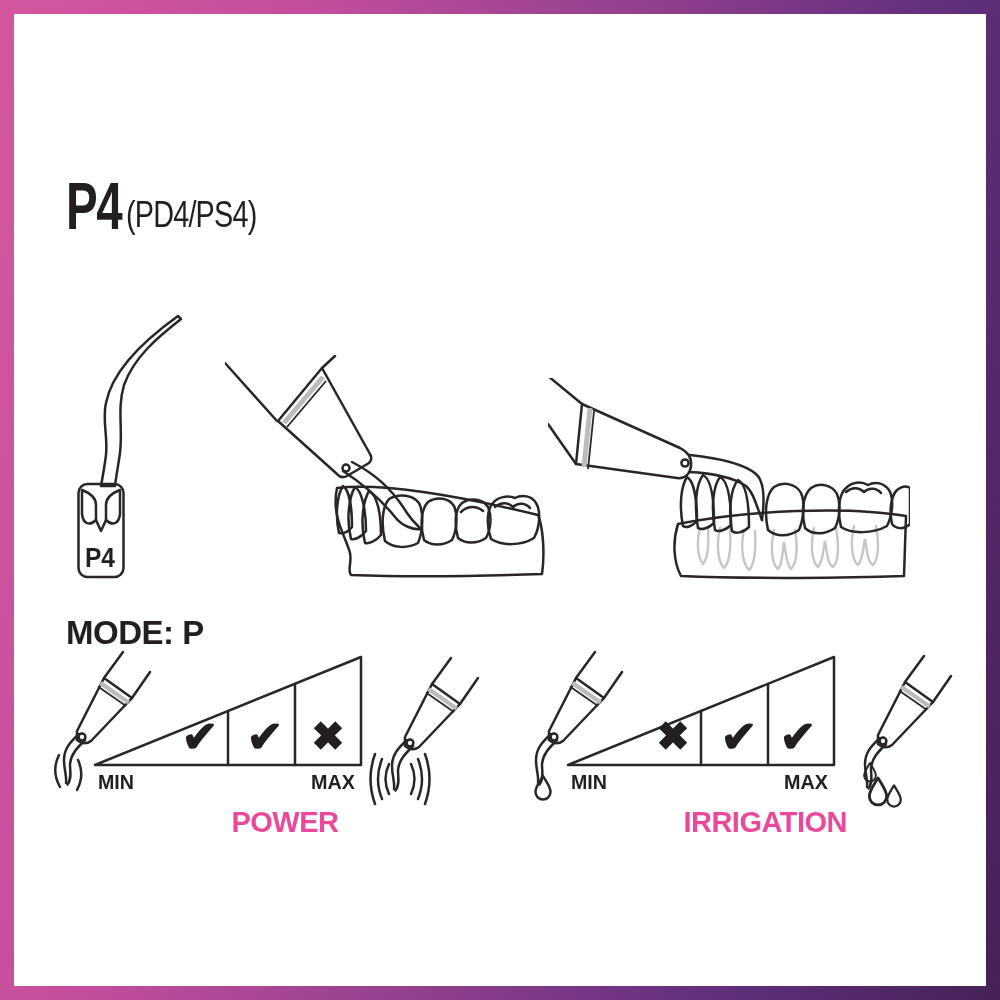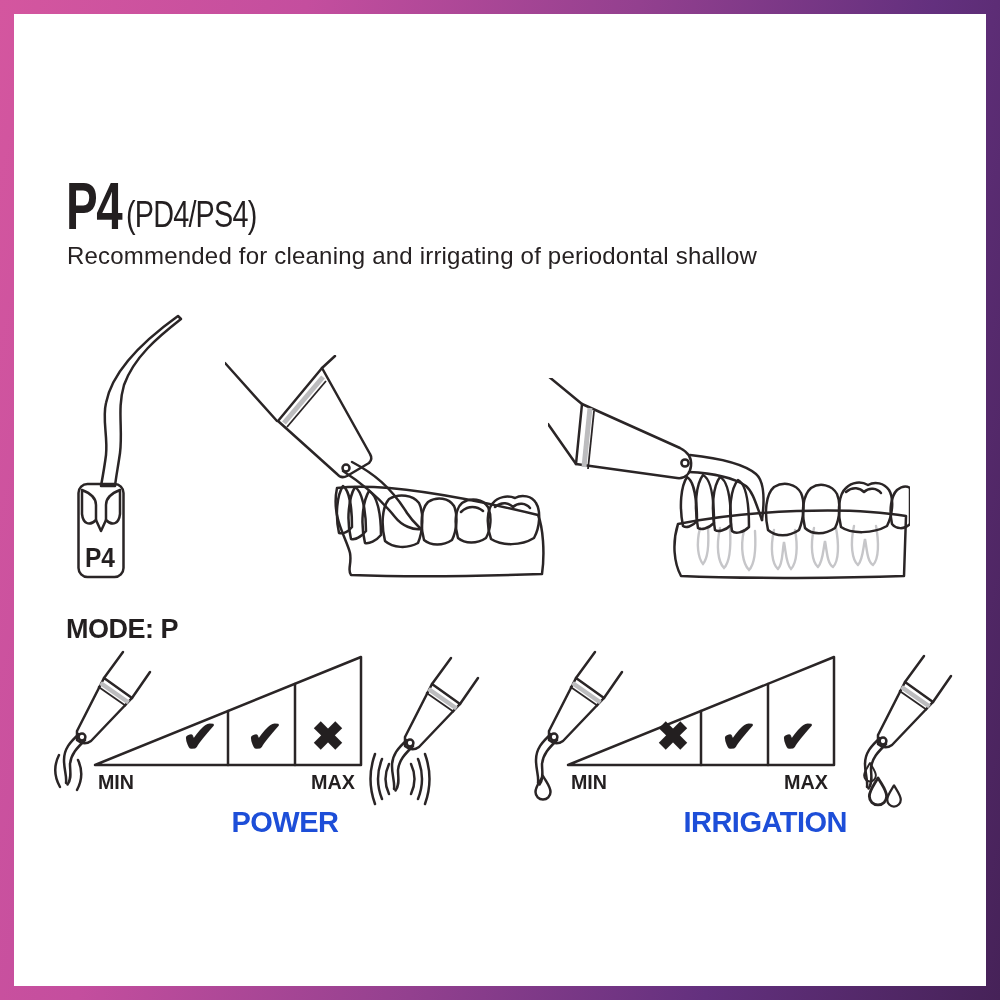--- a/index.html
+++ b/index.html
@@ -5,22 +5,22 @@
   html,body{margin:0;padding:0;}
   body{width:1000px;height:1000px;position:relative;font-family:"Liberation Sans",sans-serif;background:#fff;}
   .frame{position:absolute;inset:0;background:linear-gradient(103deg,#d4569f 0%,#c44e9e 25%,#93408f 52%,#63307e 76%,#462258 100%);}
   .canvas{position:absolute;left:14px;top:14px;right:14px;bottom:14px;background:#fff;}
   .abs{position:absolute;}
   .title-main{left:66px;top:173px;font-size:66px;font-weight:bold;line-height:1;color:#231f20;
     transform:scaleX(.72);transform-origin:left top;letter-spacing:-2px;white-space:nowrap;}
   .title-suffix{left:126px;top:197px;font-size:36px;font-weight:400;line-height:1;color:#231f20;
     transform:scaleX(.80);transform-origin:left top;letter-spacing:-1px;white-space:nowrap;}
   .description{left:67px;top:240px;font-size:24px;line-height:31px;color:#262122;letter-spacing:.2px;}
-  .mode{left:66px;top:616px;font-size:27px;font-weight:bold;color:#231f20;line-height:1;letter-spacing:-.5px;}
-  .gauge-label{top:808px;width:240px;text-align:center;font-size:29px;font-weight:bold;color:#1d4ed8;line-height:1;letter-spacing:-.5px;}
+  .mode{left:66px;top:616px;font-size:33px;font-weight:bold;color:#231f20;line-height:1;letter-spacing:-.5px;}
+  .gauge-label{top:808px;width:240px;text-align:center;font-size:29px;font-weight:bold;color:#ec4899;line-height:1;letter-spacing:-.5px;}
   .gauge-label.power{left:165px;}
   .gauge-label.irrigation{left:607px;text-align:right;}
   svg{display:block;overflow:visible;}
   svg.clip{overflow:hidden;}
   .ink{stroke:#2a2526;fill:none;stroke-width:2.5;stroke-linecap:round;stroke-linejoin:round;}
   text.svgtxt{font-family:"Liberation Sans",sans-serif;fill:#231f20;font-weight:bold;}
 </style>
 </head>
 <body>
 
@@ -43,21 +43,20 @@
 </svg>
 
 <div class="frame">
   <div class="canvas"></div>
 </div>
 
 <div class="abs title-main">P4</div>
 <div class="abs title-suffix">(PD4/PS4)</div>
 
 <div class="abs description">
-  <div>Recommended for cleaning and irrigating of periodontal shallow</div>
 </div>
 
 <svg class="abs" style="left:70px;top:315px" width="115" height="265" viewBox="0 0 115 265">
   <path d="M 111 4 C 88 22, 64 42, 54 70 C 47 94, 53 114, 50 138 C 48 152, 46 162, 45 171
            L 31 171 C 33 160, 35 148, 36 140 C 38 122, 32 104, 36 88 C 41 62, 62 34, 108 1 Z" fill="#fff" class="ink" stroke-width="2.6"></path>
   <rect x="8.5" y="169" width="45" height="93" rx="9" fill="#fff" class="ink" stroke-width="2.6"></rect>
   <path d="M 12 175 C 20 178, 26 183, 26 190 L 26 205 C 19 212, 13 208, 12 199 Z" fill="#fff" class="ink" stroke-width="2.2"></path>
   <path d="M 50 175 C 42 178, 36 183, 36 190 L 36 205 C 43 212, 49 208, 50 199 Z" fill="#fff" class="ink" stroke-width="2.2"></path>
   <path d="M 26 205 L 31 216 L 36 205" class="ink" stroke-width="2.2"></path>
   <text class="svgtxt" x="15" y="252" font-size="27" textLength="30" lengthAdjust="spacingAndGlyphs">P4</text>

